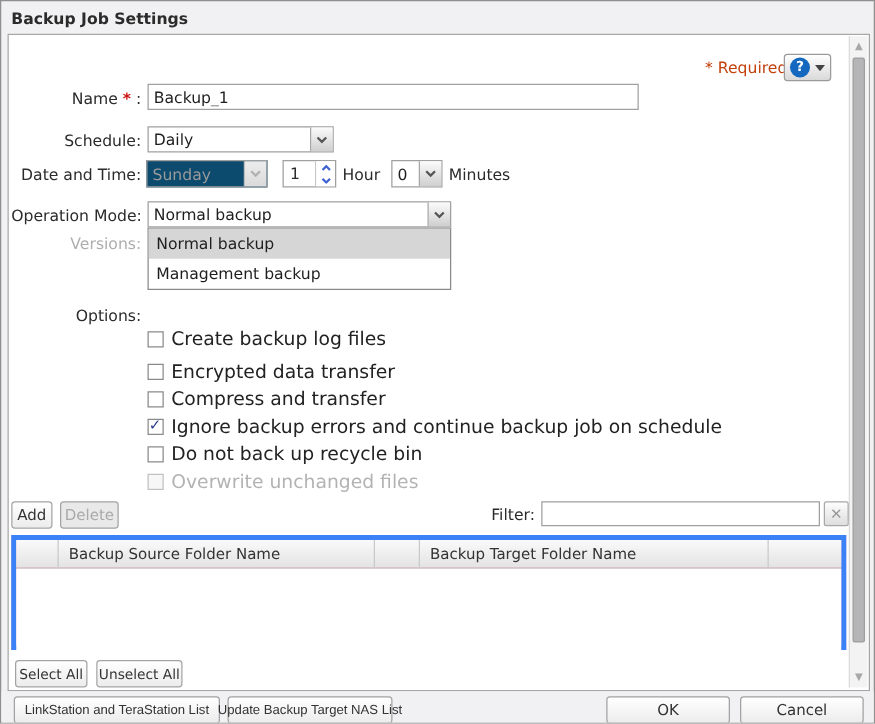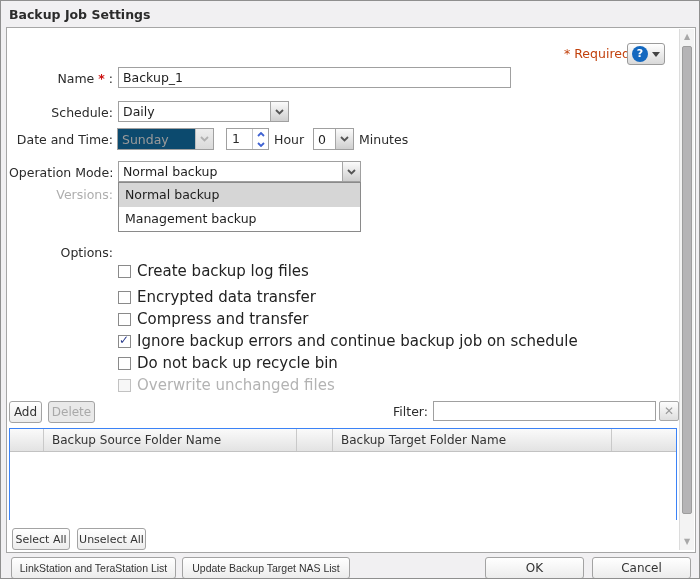--- a/index.html
+++ b/index.html
@@ -62,21 +62,21 @@
          font-family:inherit; font-size:12px; color:#333; display:flex; align-items:center; justify-content:center; cursor:pointer; white-space:nowrap; }
   .btn.disabled { background:#e9e9e9; color:#a9a9a9; cursor:default; }
   .btn.small-font { font-size:10.5px; font-family:"Liberation Sans",sans-serif; }
 
   
   .filter-label { position:absolute; left:392px; top:403px; font-size:12.5px; }
   .clear-btn { position:absolute; left:658px; top:400px; width:20px; height:20px; border:1px solid #a8a8a8; border-radius:2px;
                background:linear-gradient(#fdfdfd,#dedede); color:#9a9a9a; font-size:12px; font-weight:bold; text-align:center; line-height:18px; cursor:pointer; }
 
   
-  .ftable { position:absolute; left:8px; top:427px; width:668px; height:92px; border:1px solid #3b82f6; background:#f9a8d4; }
+  .ftable { position:absolute; left:8px; top:427px; width:668px; height:92px; border:4px solid #3b82f6; background:#f9a8d4; }
   .thead { display:flex; height:23px; background:linear-gradient(#fafafa,#e3e3e3); border-bottom:1px solid #c2c2c2; }
   .th { border-right:1px solid #c9c9c9; font-size:12px; color:#333; line-height:22px; padding-left:8px; white-space:nowrap; overflow:hidden; }
   .th:last-child { border-right:none; }
   .tbody { height:68px; background:#fff; }
 
   .bottombar { position:absolute; left:0; top:552px; width:700px; height:27px; background:#f1f0f2; }
 </style>
 </head>
 <body>
 
@@ -100,21 +100,21 @@
     <span class="help-circle">?</span>
     <span class="caret-down"></span>
   </div>
 
   <div class="flabel" style="top:70px;">
     <span>Name</span> <span class="red">*</span> <span>:</span>
   </div>
   <input class="tinput" style="left: 117px; top: 66px; width: 393px;" value="Backup_1">
 
   <div class="flabel" style="top:104px;">Schedule:</div>
-  <div class="selbox" style="left:117px; top:100px; width:171px;gap:26px;">
+  <div class="selbox" style="left:117px; top:100px; width:149px;gap:26px;">
     <span class="txt">Daily</span>
     <span class="abtn">
       <svg class="chev" width="9" height="6" viewBox="0 0 9 6">
           <path d="M1 1 L4.5 4.5 L8 1" stroke="#555" stroke-width="1.8" fill="none"></path>
         </svg>
     </span>
   </div>
 
   <div class="flabel" style="top:131px;">Date and Time:</div>
   <div class="selbox disabled" style="left:116px; top:127px; width:97px; height:22px;">
@@ -212,18 +212,18 @@
       <div class="th" style="flex:1;"></div>
     </div>
     <div class="tbody"></div>
   </div>
 
   <button class="btn" style="left:11px; top:527px; width:58px; font-size:11px;">Select All</button>
   <button class="btn" style="left:76px; top:527px; width:69px; font-size:11px;">Unselect All</button>
 
   <div class="bottombar">
     <button class="btn small-font" style="left:10px; top:4px; width:165px;">LinkStation and TeraStation List</button>
-    <button class="btn small-font" style="left:181px; top:4px; width:168px;">Update Backup Target NAS List</button>
+    <button class="btn small-font" style="left:181px; top:4px; width:132px;">Update Backup Target NAS List</button>
     <button class="btn" style="left:484px; top:4px; width:99px;">OK</button>
     <button class="btn" style="left:591px; top:4px; width:99px;">Cancel</button>
   </div>
 
 </div>
 
 </body></html>

